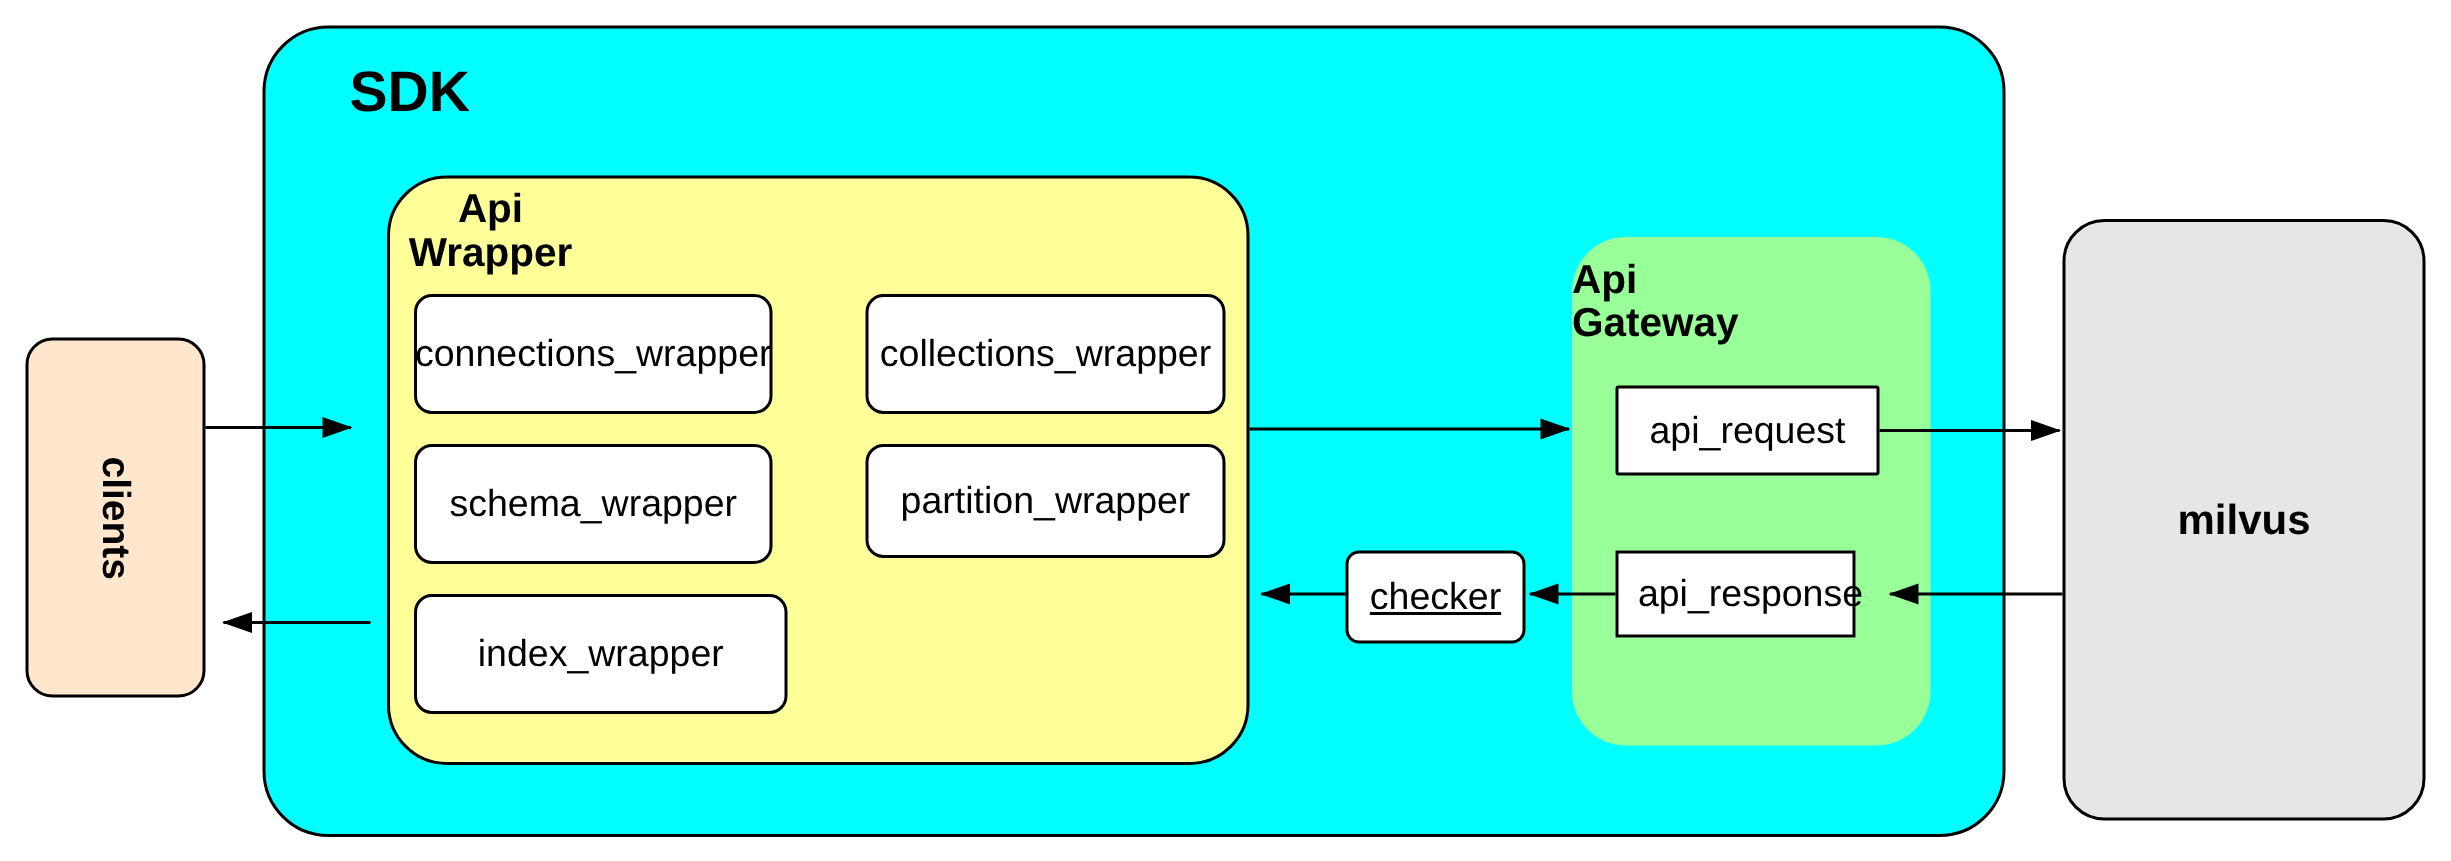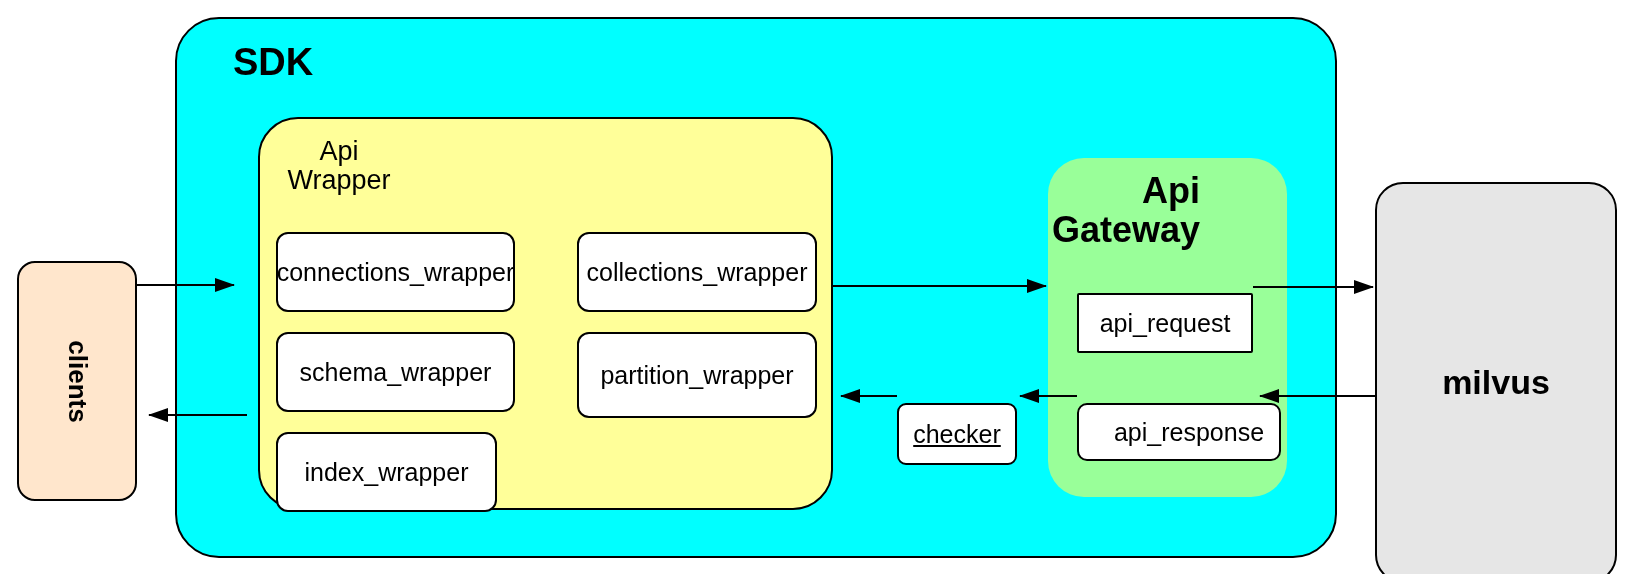--- a/index.html
+++ b/index.html
@@ -16,21 +16,20 @@
     overflow: hidden;
   }
   .node {
     position: absolute;
     box-sizing: border-box;
     border: 2px solid var(--stroke, #000000);
     display: flex;
     align-items: center;
     justify-content: center;
     color: #000;
-    margin-top: 36px;
   }
   .container-box {
     position: absolute;
     box-sizing: border-box;
   }
   .sdk-box {
     left: 175px; top: 17px; width: 1162px; height: 541px;
     background: var(--sdk, #00ffff);
     border: 2px solid var(--stroke, #000000);
     border-radius: 44px;
@@ -43,76 +42,75 @@
     color: #000;
   }
   .wrapper-box {
     left: 258px; top: 117px; width: 575px; height: 393px;
     background: var(--wrapper, #ffff99);
     border: 2px solid var(--stroke, #000000);
     border-radius: 40px;
   }
   .wrapper-label {
     position: absolute;
-    left: 14px; top: 6px; width: 130px;
+    left: 2px; top: 6px; width: 130px;
     text-align: center;
     font-size: 27px;
-    font-weight: normal;
+    font-weight: bold;
     line-height: 1.08;
     color: #000;
-    margin-top: 12px;
   }
   .gateway-box {
     left: 1048px; top: 158px; width: 239px; height: 339px;
     background: var(--gateway, #99ff99);
     border: none;
     border-radius: 36px;
   }
   .gateway-label {
     position: absolute;
     left: 0px; top: 14px; width: 152px;
-    text-align: right;
-    font-size: 36px;
+    text-align: left;
+    font-size: 27px;
     font-weight: bold;
     line-height: 1.08;
     color: #000;
   }
   .clients-box {
     left: 17px; top: 225px; width: 120px; height: 240px;
     background: var(--clients, #ffe6cc);
     border-radius: 18px;
   }
   .clients-box .vlabel {
     transform: rotate(90deg);
     white-space: nowrap;
     font-size: 26px;
     font-weight: bold;
   }
   .milvus-box {
     left: 1375px; top: 146px; width: 242px; height: 401px;
     background: var(--milvus, #e6e6e6);
     border-radius: 28px;
-    font-size: 34px;
+    font-size: 28px;
     font-weight: bold;
   }
   .leaf {
     background: var(--node, #ffffff);
     border-radius: 12px;
     font-size: 25px;
     white-space: nowrap;
   }
   .w-connections { left: 276px; top: 196px; width: 239px; height: 80px; }
   .w-collections { left: 577px; top: 196px; width: 240px; height: 80px; }
   .w-schema      { left: 276px; top: 296px; width: 239px; height: 80px; }
-  .w-partition   { left: 577px; top: 296px; width: 240px; height: 86px; }
-  .w-index       { left: 276px; top: 396px; width: 221px; height: 80px; }
+  .w-partition   { left: 577px; top: 296px; width: 240px; height: 76px; }
+  .w-index       { left: 276px; top: 396px; width: 249px; height: 80px; }
   .w-utility     { left: 577px; top: 396px; width: 240px; height: 80px; }
   .checker-node  { left: 897px; top: 367px; width: 120px; height: 62px; border-radius: 9px; text-decoration: underline; }
   .g-request     { left: 1077px; top: 257px; width: 176px; height: 60px; border-radius: 2px; }
-  .g-response    { left: 1077px; top: 367px; width: 204px; height: 58px; border-radius: 10px; padding-left: 20px; }
+  .g-response    { left: 1077px; top: 367px; width: 160px; height: 58px; border-radius: 0; padding-left: 20px; }
   .edges-svg {
     position: absolute;
     left: 0; top: 0;
     width: 1634px; height: 574px;
     pointer-events: none;
     z-index: 10;
   }
 </style>
 </head>
 <body>

